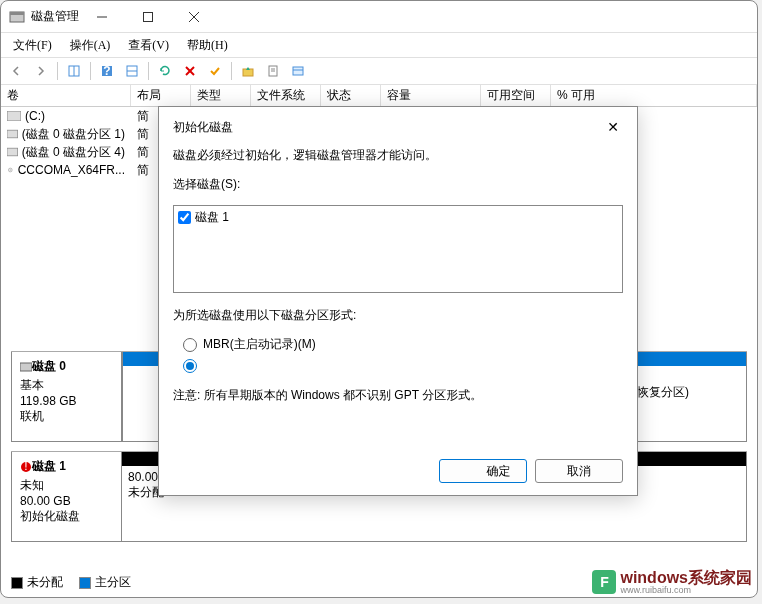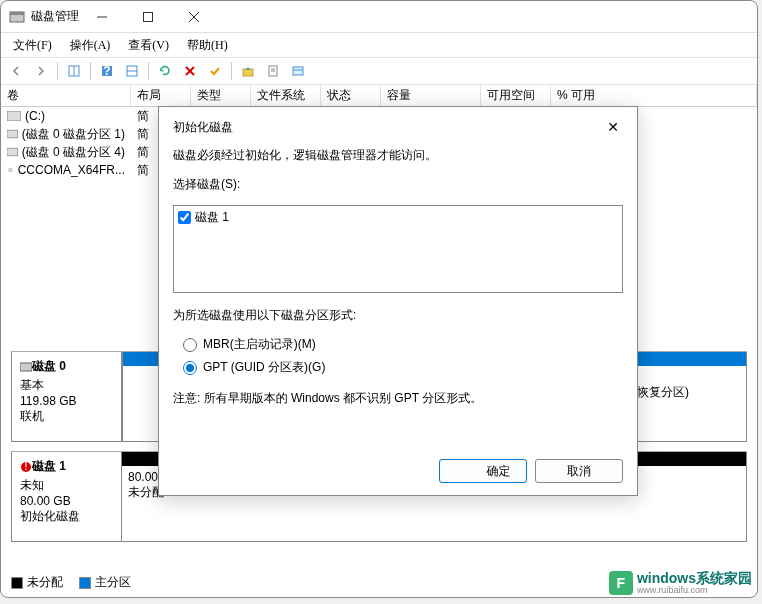--- a/index.html
+++ b/index.html
@@ -53,21 +53,21 @@
     .radio-circle { width: 14px; height: 14px; border-radius: 50%; border: 1px solid #666; display: flex; align-items: center; justify-content: center; }
     .radio-circle.checked { border-color: #0078d4; }
     .radio-dot { width: 8px; height: 8px; border-radius: 50%; background: #0078d4; }
     .dlg-buttons { position: absolute; right: 14px; bottom: 12px; display: flex; gap: 8px; }
     .dlg-btn { width: 88px; height: 24px; border: 1px solid #888; background: #fdfdfd; border-radius: 3px; display: flex; align-items: center; justify-content: center; }
     .dlg-btn.primary { border-color: #0078d4; padding-left: 31px; }
     
     .watermark { position: absolute; right: 10px; bottom: 8px; display: flex; align-items: center; gap: 4px; }
     .wm-icon { width: 24px; height: 24px; background: #3cb371; border-radius: 4px; display: flex; align-items: center; justify-content: center; color: #fff; font-weight: bold; font-size: 14px; }
     .wm-text { display: flex; flex-direction: column; line-height: 1.1; }
-    .wm-main { font-weight: bold; font-size: 14px; color: #0f766e; }
+    .wm-main { font-weight: bold; font-size: 16px; color: #7f1d1d; }
     .wm-sub { font-size: 9px; color: #888; }
     
     input[type="checkbox"] { width: 13px; height: 13px; }
   </style>
 </head>
 <body>
 
 <div class="window">
   <div class="titlebar">
     <svg class="titlebar-icon" viewBox="0 0 16 16">
@@ -332,21 +332,20 @@
   <div class="dlg-text">为所选磁盘使用以下磁盘分区形式:</div>
   <div class="radio-group">
     <div class="radio-item">
       <div class="radio-circle"></div>
       <span>MBR(主启动记录)(M)</span>
     </div>
     <div class="radio-item">
       <div class="radio-circle checked">
           <div class="radio-dot"></div>
         </div>
-      <span>GPT (GUID 分区表)(G)</span>
     </div>
   </div>
   <div class="dlg-text">注意: 所有早期版本的 Windows 都不识别 GPT 分区形式。</div>
   <div class="dlg-buttons">
     <div class="dlg-btn primary">确定</div>
     <div class="dlg-btn">取消</div>
   </div>
 </div>
 
 <div class="watermark">

